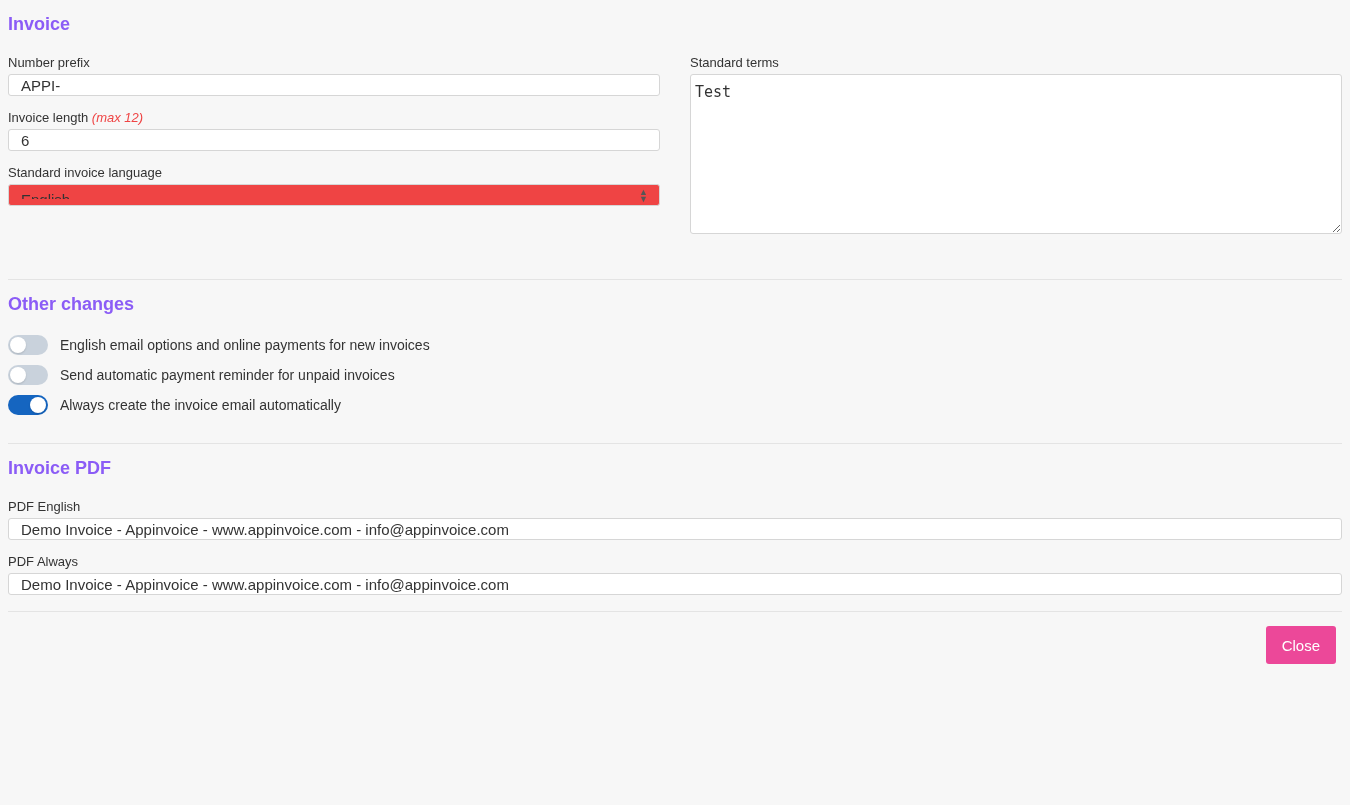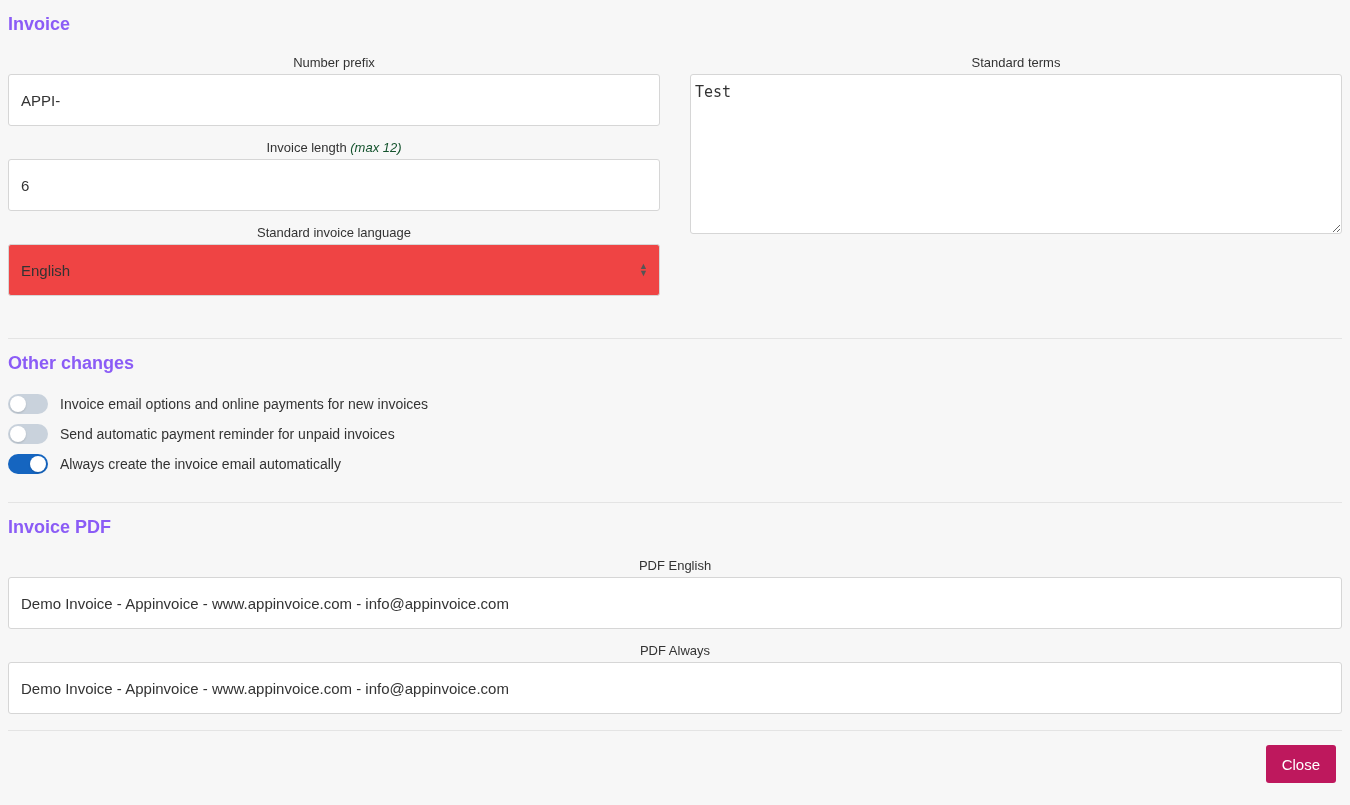--- a/index.html
+++ b/index.html
@@ -32,29 +32,28 @@
     min-width: 0;
   }
   .form-group {
     margin-bottom: 14px;
   }
   .form-label {
     display: block;
     font-size: 13px;
     color: #333;
     margin-bottom: 4px;
-    text-align: center;
   }
   .form-label .hint {
     font-style: italic;
-    color: #14532d;
+    color: #ef4444;
   }
   .form-control {
     width: 100%;
-    height: 52px;
+    height: 22px;
     padding: 6px 12px;
     font-size: 15px;
     color: #333;
     background: #fff;
     border: 1px solid #d6d6d6;
     border-radius: 3px;
     outline: none;
   }
   textarea.form-control {
     height: 160px;
@@ -129,21 +128,21 @@
     height: 38px;
     padding: 0 16px;
     font-size: 15px;
     color: #fff;
     border: none;
     border-radius: 3px;
     cursor: pointer;
     display: inline-flex;
     align-items: center;
   }
-  .btn-secondary { background: #be185d; margin-right: 6px; }
+  .btn-secondary { background: #ec4899; margin-right: 6px; }
   .btn-success   { background: #28a745; }
 </style>
 </head>
 <body>
 
 <div class="page">
 
   <h3 class="section-title">Invoice</h3>
 
   <div class="row">
@@ -187,21 +186,21 @@
   </div>
 
   <hr class="sep">
 
   <h3 class="section-title">Other changes</h3>
 
   <div class="toggle-row">
     <div class="toggle off">
         <div class="knob"></div>
       </div>
-    <span class="toggle-label">Invoice email options and online payments for new invoices</span>
+    <span class="toggle-label">English email options and online payments for new invoices</span>
   </div>
   <div class="toggle-row">
     <div class="toggle off">
         <div class="knob"></div>
       </div>
     <span class="toggle-label">Send automatic payment reminder for unpaid invoices</span>
   </div>
   <div class="toggle-row">
     <div class="toggle on">
         <div class="knob"></div>

